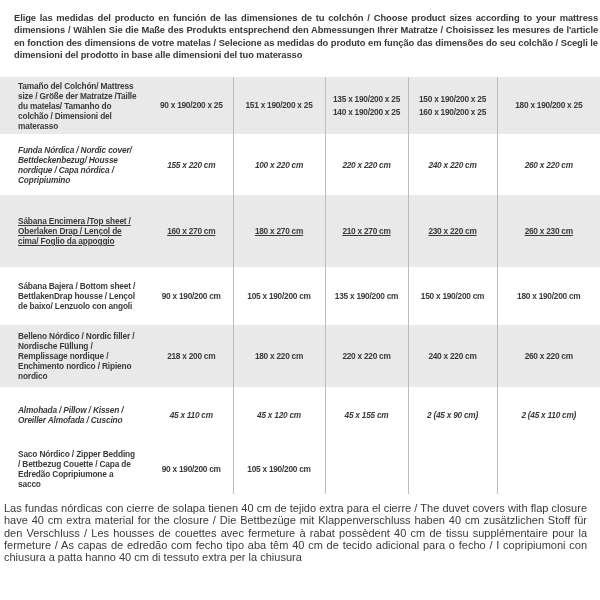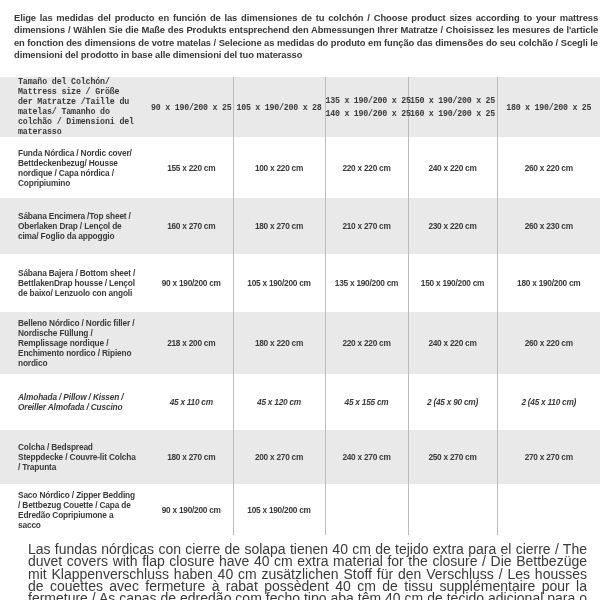--- a/index.html
+++ b/index.html
@@ -40,31 +40,31 @@
   td.val {
     text-align: center;
     font-size: 8.3px;
     font-weight: bold;
     letter-spacing: -0.25px;
     white-space: nowrap;
     color: #3a3a3a;
   }
   td.val div { line-height: 13px; }
   .bL { border-left: 1px solid #bcbcbc; }
-  tr.rh0 { height: 57px; font-family: Liberation Mono, monospace; }
-  tr.rh1 { height: 61px; }
-  tr.rh2 { height: 56px; }
+  tr.rh0 { height: 57px; }
+  tr.rh1 { height: 61px; font-style: italic; }
+  tr.rh2 { height: 72px; text-decoration: underline; }
   tr.rh3 { height: 58px; border-radius: 19px; }
   tr.rh4 { height: 62px; margin-left: 16px; }
   tr.rh5 { height: 56px; font-style: italic; }
   tr.rh6 { height: 54px; }
   tr.rh7 { height: 51px; }
   .foot {
-    padding: 8px 13px 0 28px;
-    font-size: 14px;
+    padding: 8px 13px 0 4px;
+    font-size: 11px;
     line-height: 12.3px;
     font-weight: normal;
     text-align: justify;
     color: #3a3a3a;
   }
 </style>
 </head>
 <body>
 
 <p class="intro">Elige las medidas del producto en función de las dimensiones de tu colchón / Choose product sizes according to your mattress dimensions / Wählen Sie die Maße des Produkts entsprechend den Abmessungen Ihrer Matratze / Choisissez les mesures de l'article en fonction des dimensions de votre matelas / Selecione as medidas do produto em função das dimensões do seu colchão / Scegli le dimensioni del prodotto in base alle dimensioni del tuo materasso</p>
@@ -78,21 +78,21 @@
     <col style="width:89px">
     <col style="width:103px">
   </colgroup>
   <tbody>
     <tr class="gray rh0">
       <td class="label">Tamaño del Colchón/ Mattress size / Größe der Matratze /Taille du matelas/ Tamanho do colchão / Dimensioni del materasso</td>
       <td class="val">
           <div>90 x 190/200 x 25</div>
         </td>
       <td class="val bL">
-          <div>105 x 190/200 x 28</div>
+          <div>151 x 190/200 x 25</div>
         </td>
       <td class="val bL">
         <div>135 x 190/200 x 25</div>
         <div>140 x 190/200 x 25</div>
       </td>
       <td class="val bL">
         <div>150 x 190/200 x 25</div>
         <div>160 x 190/200 x 25</div>
       </td>
       <td class="val bL">
@@ -138,28 +138,20 @@
 
     <tr class="rh5">
       <td class="label">Almohada  / Pillow / Kissen / Oreiller Almofada / Cuscino</td>
       <td class="val">45 x 110 cm</td>
       <td class="val bL">45 x 120 cm</td>
       <td class="val bL">45 x 155 cm</td>
       <td class="val bL">2 (45 x 90 cm)</td>
       <td class="val bL">2 (45 x 110 cm)</td>
     </tr>
 
-    <tr class="gray rh6">
-      <td class="label">Colcha / Bedspread Steppdecke / Couvre-lit Colcha / Trapunta</td>
-      <td class="val">180 x 270 cm</td>
-      <td class="val bL">200 x 270 cm</td>
-      <td class="val bL">240 x 270 cm</td>
-      <td class="val bL">250 x 270 cm</td>
-      <td class="val bL">270 x 270 cm</td>
-    </tr>
 
     <tr class="rh7">
       <td class="label">Saco Nórdico / Zipper Bedding / Bettbezug Couette  / Capa de Edredão Copripiumone a sacco</td>
       <td class="val">90 x 190/200 cm</td>
       <td class="val bL">105 x 190/200 cm</td>
       <td class="val bL"></td>
       <td class="val bL"></td>
       <td class="val bL"></td>
     </tr>
   </tbody>

